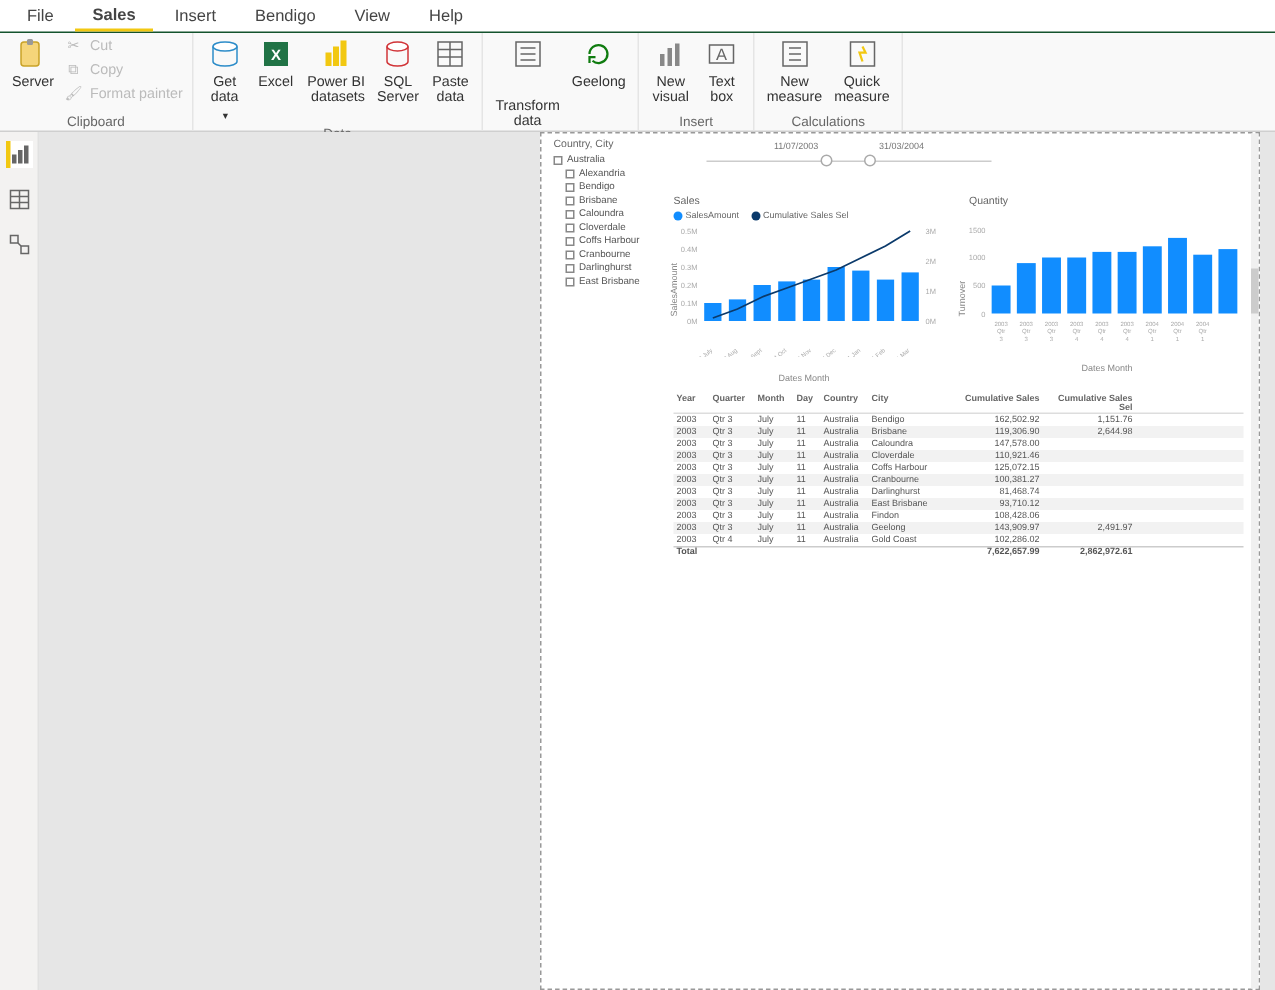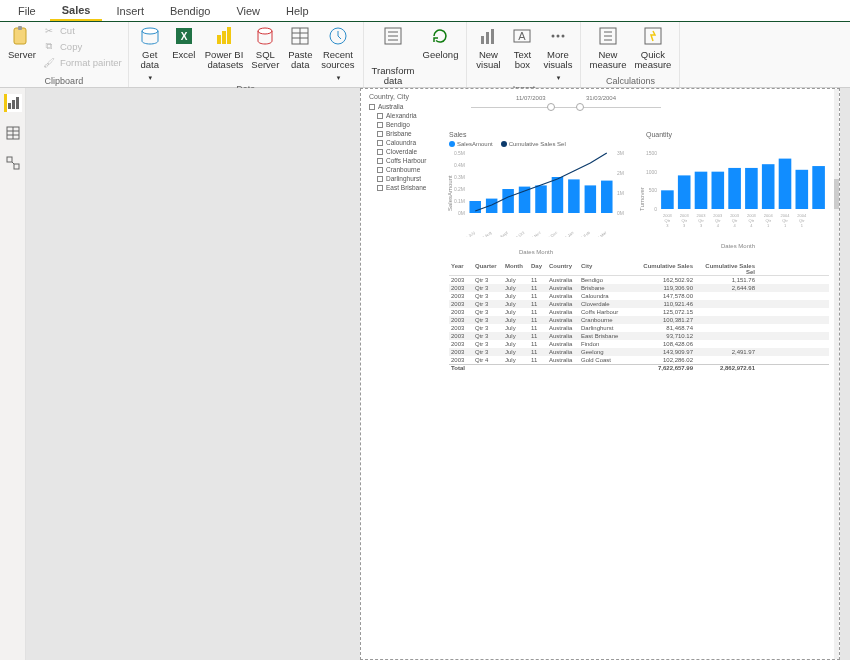--- a/index.html
+++ b/index.html
@@ -140,31 +140,20 @@
             <svg width="22" height="22">
               <rect x="3" y="3" width="16" height="16" fill="none" stroke="#666"></rect>
               <line x1="3" y1="8" x2="19" y2="8" stroke="#666"></line>
               <line x1="3" y1="13" x2="19" y2="13" stroke="#666"></line>
               <line x1="11" y1="3" x2="11" y2="19" stroke="#666"></line>
             </svg>
           </span>
           <span style="white-space:pre;">Paste
 data</span>
         </div>
-      <div class="rbtn">
-          <span class="icon">
-            <svg width="22" height="22">
-              <circle cx="11" cy="11" r="8" fill="none" stroke="#2c8cc9"></circle>
-              <path d="M11 6v5l3 3" stroke="#2c8cc9" fill="none"></path>
-            </svg>
-          </span>
-          <span style="white-space:pre;">Recent
-sources</span>
-          <span class="drop"></span>
-        </div>
     </div>
     <div class="group-label">Data</div>
   </div>
 
   <div class="group">
     <div class="group-row">
       <div class="rbtn">
           <span class="icon">
             <svg width="22" height="22">
               <rect x="3" y="3" width="16" height="16" fill="none" stroke="#666"></rect>
@@ -203,32 +192,20 @@
         </div>
       <div class="rbtn">
           <span class="icon">
             <svg width="22" height="22">
               <rect x="3" y="5" width="16" height="12" fill="none" stroke="#666"></rect>
               <text x="11" y="15" font-size="11" text-anchor="middle" fill="#666">A</text>
             </svg>
           </span>
           <span style="white-space:pre;">Text
 box</span>
-        </div>
-      <div class="rbtn">
-          <span class="icon">
-            <svg width="22" height="22">
-              <circle cx="6" cy="11" r="1.5" fill="#666"></circle>
-              <circle cx="11" cy="11" r="1.5" fill="#666"></circle>
-              <circle cx="16" cy="11" r="1.5" fill="#666"></circle>
-            </svg>
-          </span>
-          <span style="white-space:pre;">More
-visuals</span>
-          <span class="drop"></span>
         </div>
     </div>
     <div class="group-label">Insert</div>
   </div>
 
   <div class="group">
     <div class="group-row">
       <div class="rbtn">
           <span class="icon">
             <svg width="22" height="22">

